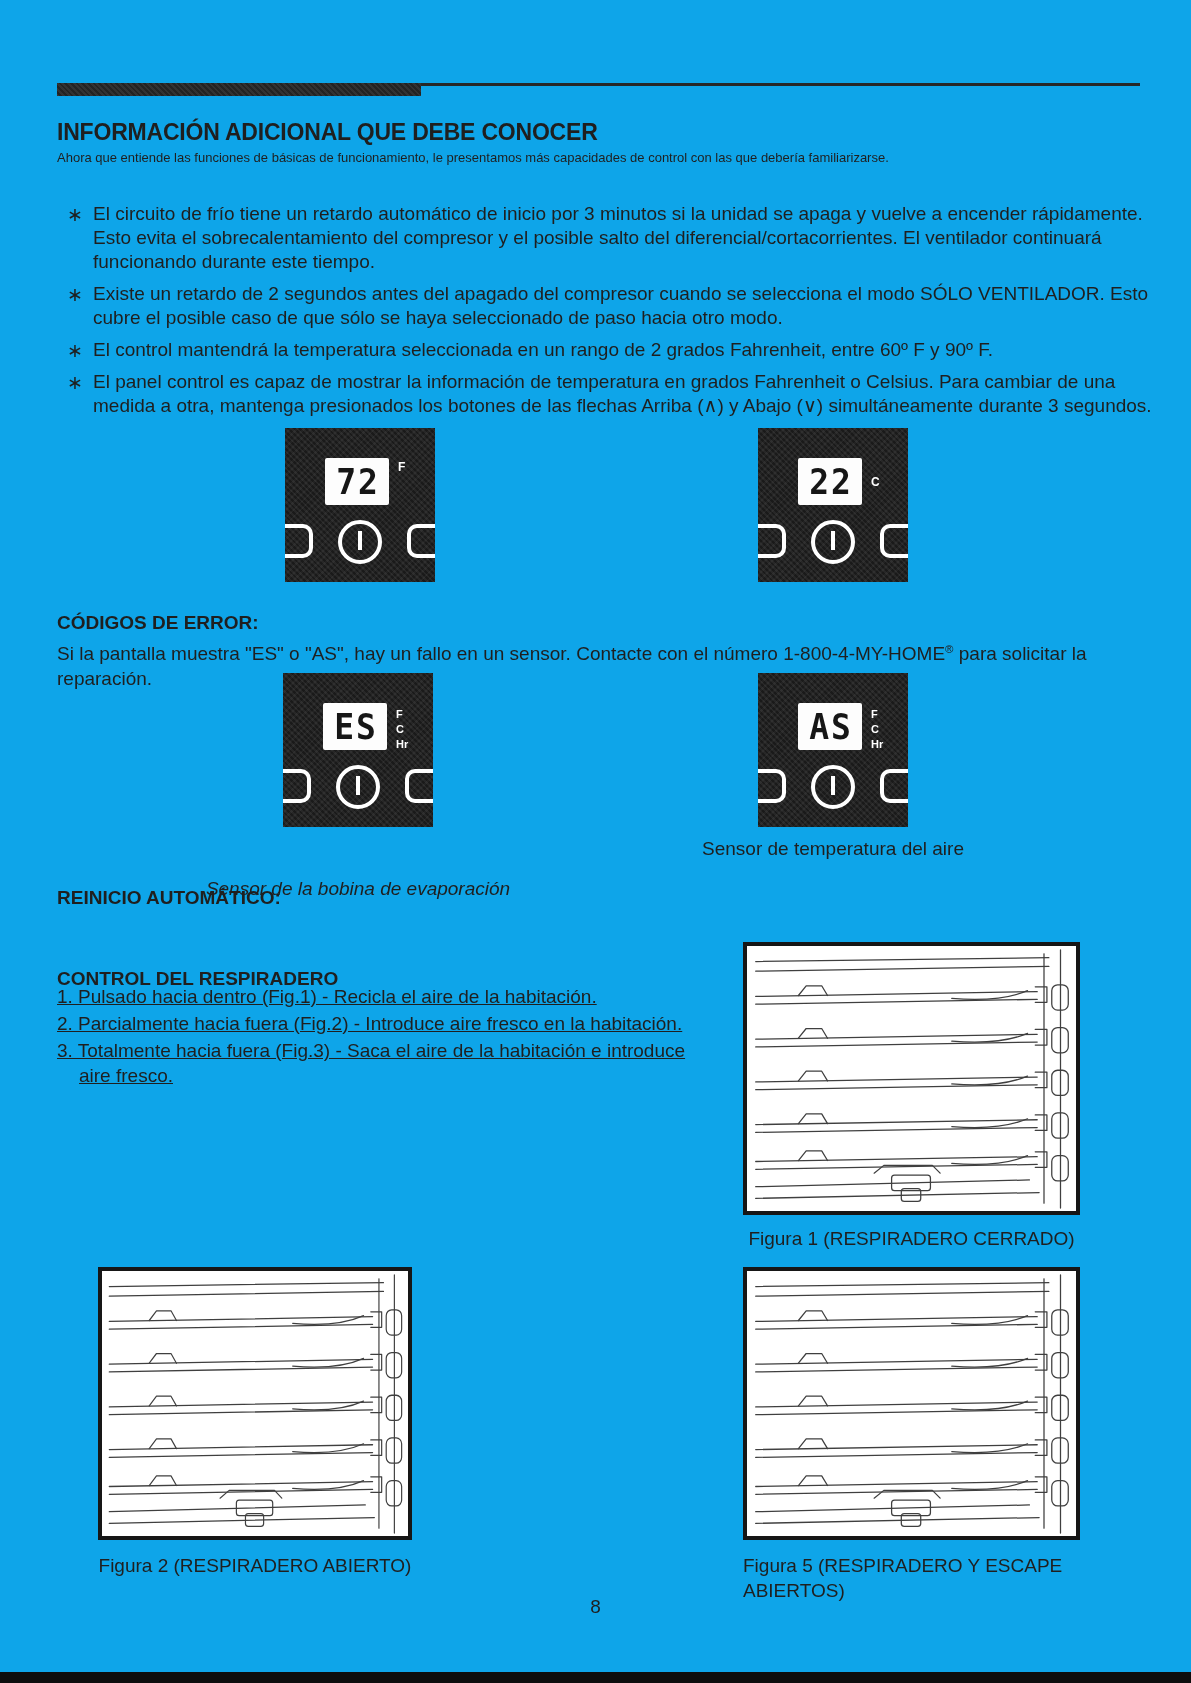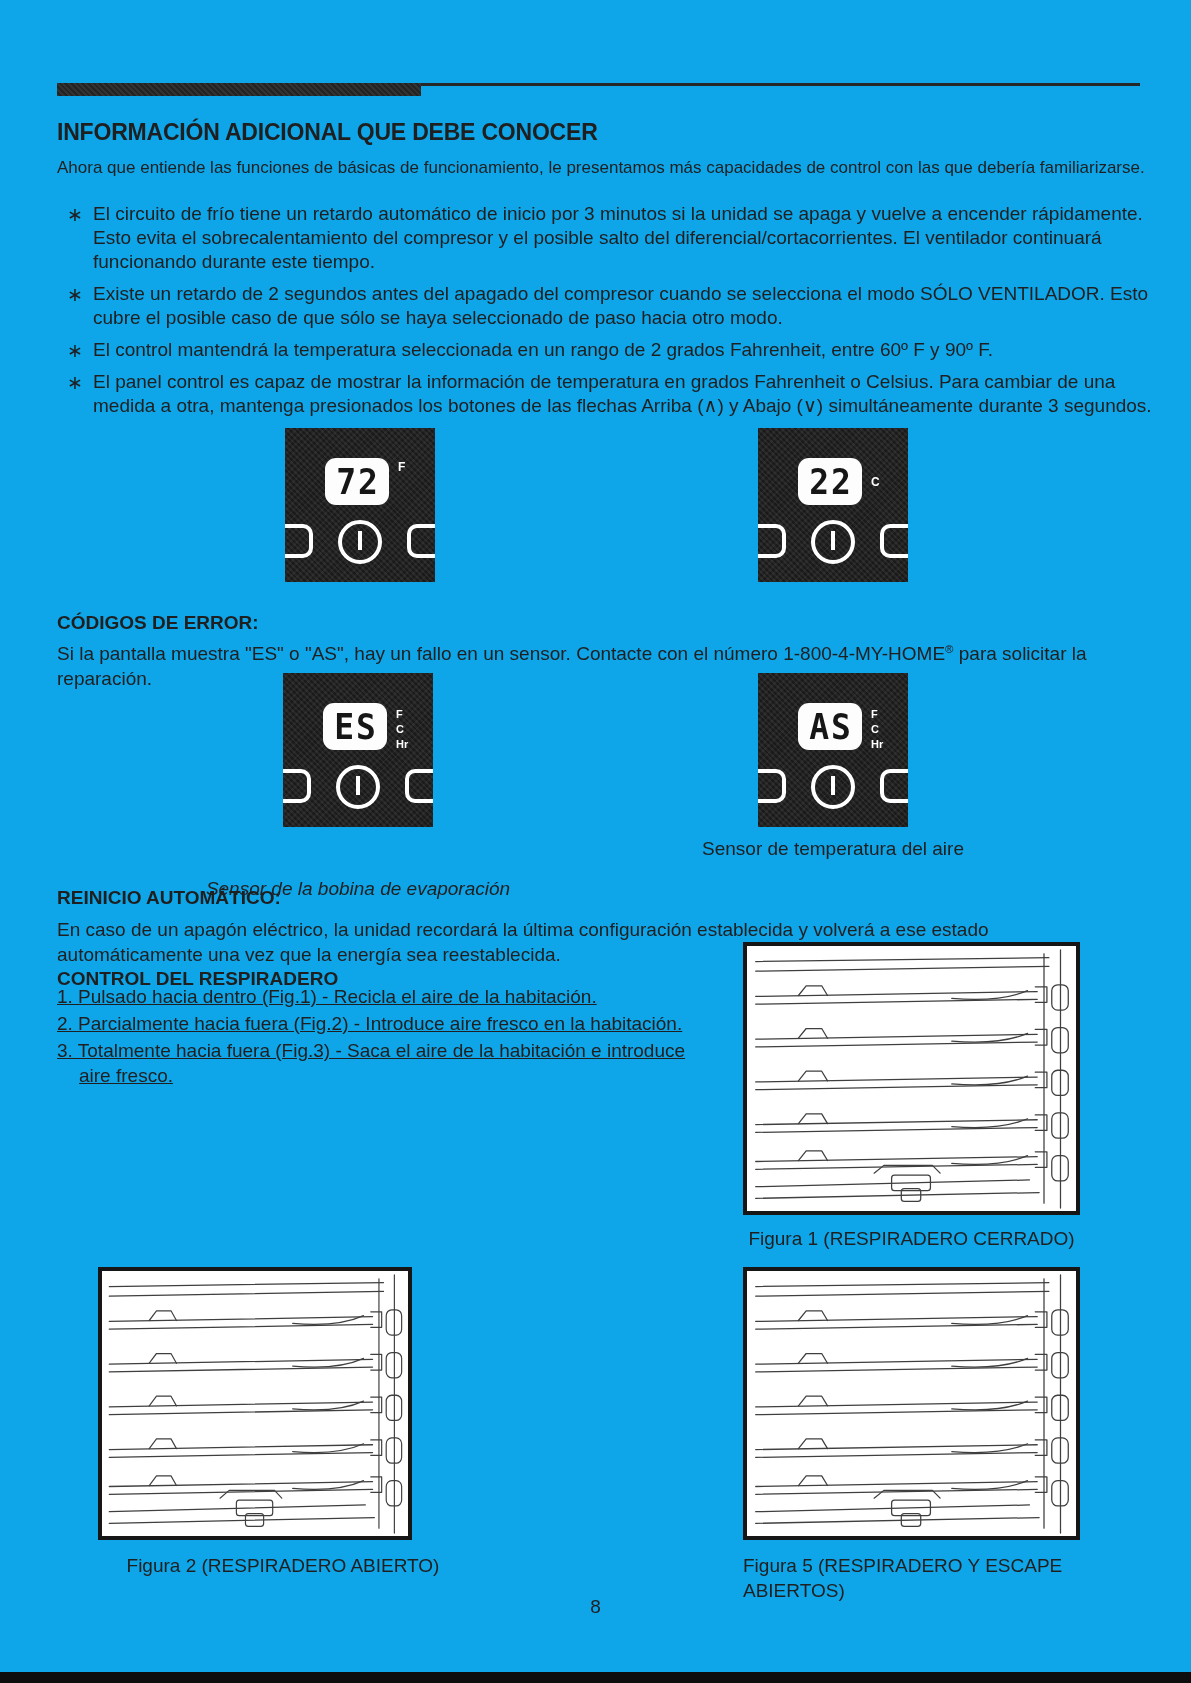--- a/index.html
+++ b/index.html
@@ -12,21 +12,21 @@
     margin:0 auto;
     overflow:hidden;
   }
   
   .header-rule{position:absolute;top:83px;left:57px;width:1083px;height:13px;}
   .header-rule .thin{position:absolute;top:0;left:0;right:0;height:3px;background:#272727;}
   .header-rule .thick{position:absolute;top:0;left:0;width:364px;height:13px;background:#232323;
     background-image:repeating-linear-gradient(45deg,rgba(255,255,255,.07) 0 2px,transparent 2px 4px);}
   
   .title{position:absolute;top:104px;left:57px;font-size:23px;font-weight:bold;letter-spacing:-.2px;}
-  .intro{position:absolute;top:138px;left:57px;width:1092px;font-size:17px;line-height:25px;}
+  .intro{position:absolute;top:132px;left:57px;width:1092px;font-size:13px;line-height:25px;}
   .bullets{position:absolute;top:194px;left:57px;width:1092px;margin:8px;padding:0;list-style:none;font-size:19px;line-height:24px;}
   .bullets li{position:relative;padding-left:28px;margin-bottom:8px;}
   .bullets li::before{content:"\2217";position:absolute;left:2px;top:1px;font-size:19px;}
   .sec-heading{position:absolute;left:57px;font-size:19px;font-weight:bold;}
   .h-error{top:596px;}
   .h-restart{top:871px;}
   .h-vent{top:952px;}
   .body-text{position:absolute;left:57px;font-size:19px;line-height:25px;}
   .t-error{top:622px;width:1092px;}
   .t-restart{top:898px;width:940px;}
@@ -36,21 +36,21 @@
   
   .panel{
     position:absolute;width:150px;height:154px;overflow:hidden;
     background-color:#1a1a1a;
     background-image:
       repeating-linear-gradient(45deg,rgba(255,255,255,.06) 0 2px,transparent 2px 4px),
       repeating-linear-gradient(-45deg,rgba(255,255,255,.04) 0 2px,transparent 2px 5px);
   }
   .p72{left:285px;top:428px;} .p22{left:758px;top:428px;}
   .pes{left:283px;top:673px;} .pas{left:758px;top:673px;}
-  .lcd{position:absolute;left:40px;top:30px;width:64px;height:47px;background:#fdfdfd;border-radius:11px;
+  .lcd{position:absolute;left:40px;top:30px;width:64px;height:47px;background:#fdfdfd;border-radius:2px;
     display:flex;align-items:center;justify-content:center;}
   .lcd-text{font-family:"DejaVu Sans Mono", monospace;font-weight:bold;font-size:33px;letter-spacing:2px;
     color:#161616;transform:scaleY(1.08);margin-right:-2px;}
   .unit-single{position:absolute;left:113px;color:#fff;font-size:12px;font-weight:bold;}
   .p72 .unit-single{top:32px;}
   .p22 .unit-single{top:47px;}
   .unit-stack{position:absolute;left:113px;top:34px;color:#fff;font-size:11px;font-weight:bold;line-height:15px;}
   .unit-stack span{display:block;}
   .power-btn{position:absolute;left:53px;top:92px;width:44px;height:44px;border:4px solid #fff;border-radius:50%;box-sizing:border-box;}
   .power-bar{position:absolute;left:50%;top:7px;width:4px;height:19px;background:#fff;transform:translateX(-50%);}
@@ -59,21 +59,21 @@
   .panel-caption{position:absolute;font-size:19px;text-align:center;width:400px;}
   .cap-left{top:878px;left:158px;font-style:italic;} .cap-right{top:838px;left:633px;}
   
   .vent-fig{position:absolute;box-sizing:border-box;border:4px solid #161616;background:#fff;margin:0;}
   .fig1{left:743px;top:942px;width:337px;height:273px;}
   .fig2{left:98px;top:1267px;width:314px;height:273px;}
   .fig3{left:743px;top:1267px;width:337px;height:273px;}
   .fig-art{display:block;width:100%;height:100%;}
   .fig-caption{position:absolute;font-size:19px;line-height:25px;}
   .fc1{left:743px;top:1226px;width:337px;text-align:center;}
-  .fc2{left:98px;top:1553px;width:314px;text-align:center;margin-left:28px;}
+  .fc2{left:98px;top:1553px;width:314px;text-align:center;}
   .fc3{left:743px;top:1553px;width:345px;text-align:left;}
   
   .page-number{position:absolute;top:1596px;left:0;right:0;text-align:center;font-size:19px;}
   .bottom-bar{position:absolute;top:1672px;left:0;width:1191px;height:11px;background:#0d0d0d;}
 </style>
 </head>
 <body>
 
 <svg width="0" height="0" style="position:absolute" aria-hidden="true">
   <defs>
@@ -195,21 +195,20 @@
     <span class="power-btn">
         <i class="power-bar"></i>
       </span>
     <span class="side-btn sb-right"></span>
   </div>
 
   <div class="panel-caption cap-left">Sensor de la bobina de evaporación</div>
   <div class="panel-caption cap-right">Sensor de temperatura del aire</div>
 
   <h2 class="sec-heading h-restart">REINICIO AUTOMÁTICO:</h2>
-  <p class="body-text t-restart">En caso de un apagón eléctrico, la unidad recordará la última configuración establecida y volverá a ese estado automáticamente una vez que la energía sea reestablecida.</p>
 
   <h2 class="sec-heading h-vent">CONTROL DEL RESPIRADERO</h2>
   <ol class="vent-list">
     <li>1. Pulsado hacia dentro (Fig.1) - Recicla el aire de la habitación.</li>
     <li>2. Parcialmente hacia fuera (Fig.2) - Introduce aire fresco en la habitación.</li>
     <li>3. Totalmente hacia fuera (Fig.3) - Saca el aire de la habitación e introduce aire fresco.</li>
   </ol>
 
   <figure class="vent-fig fig1">
     <svg class="fig-art" viewBox="0 0 337 273">

